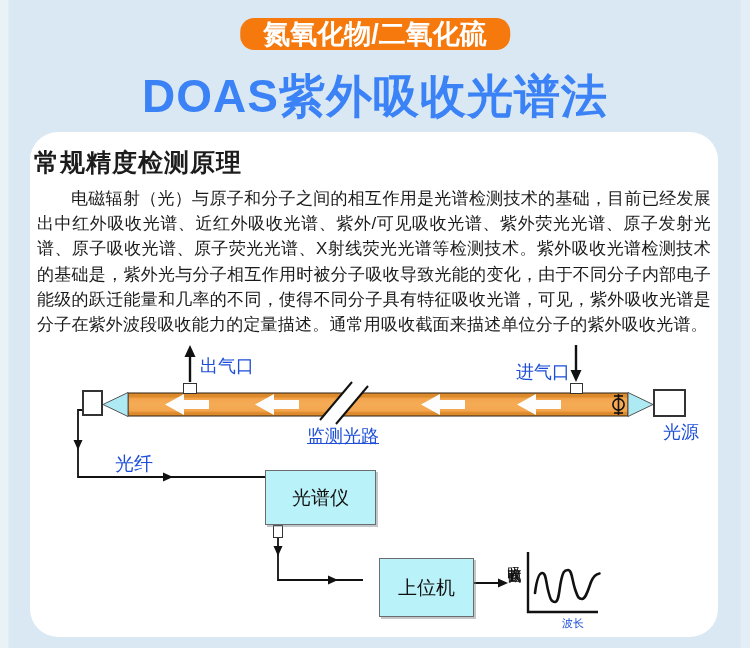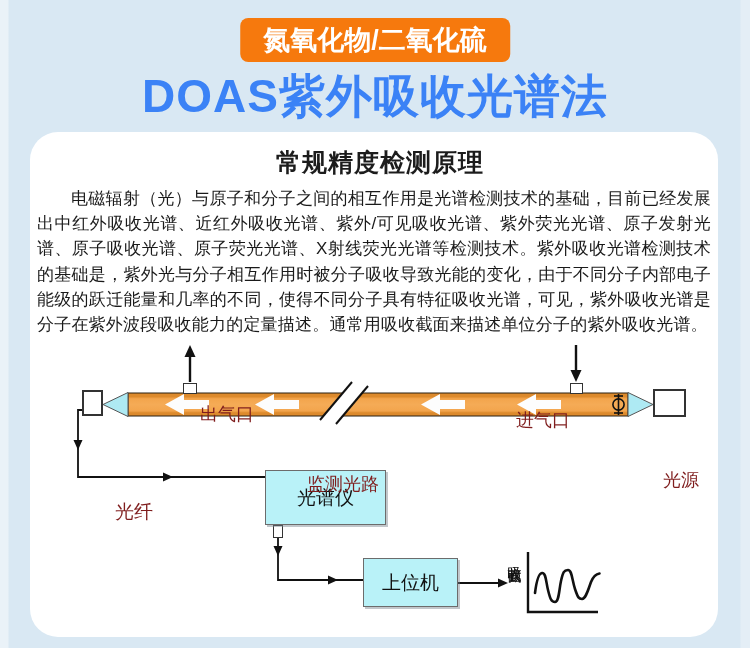--- a/index.html
+++ b/index.html
@@ -5,41 +5,41 @@
   html,body{margin:0;padding:0;}
   body{
     width:750px;height:648px;position:relative;overflow:hidden;
     background:linear-gradient(90deg,#eaf2f8 0px,#eaf2f8 8px,#d9e8f3 9px,#d9e8f3 740px,#e4eef6 741px);
     font-family:"Liberation Sans","DejaVu Sans",sans-serif;
     -webkit-font-smoothing:antialiased;
   }
   .badge{
     position:absolute;top:18px;left:50%;transform:translateX(-50%);
     background:#f6790d;color:#fff;font-size:27px;font-weight:bold;
-    padding:7px 23px;border-radius:8px;white-space:nowrap;line-height:30px;
+    padding:1px 23px;border-radius:14px;white-space:nowrap;line-height:30px;
   }
   .main-title{
     position:absolute;top:66px;left:0;width:750px;text-align:center;
     font-size:46px;font-weight:bold;color:#3b82f6;letter-spacing:1px;
   }
   .card{
     position:absolute;left:30px;top:132px;width:688px;height:505px;
     background:#ffffff;border-radius:28px;
   }
   .card-heading{
-    margin:14px 0 0 12px;text-align:center;
+    margin:14px 0 0 4px;
     font-size:25px;font-weight:bold;color:#1c1c1c;letter-spacing:1px;
   }
   .card-paragraph{
     margin:7px 7px 12px 7px;font-size:17px;line-height:25.2px;color:#1a1a1a;
     text-align:justify;text-indent:2em;letter-spacing:0.2px;
   }
   .diagram{position:absolute;left:0;top:208px;width:688px;height:297px;}
   .diagram svg{position:absolute;left:0;top:0;}
-  .dg-label{position:absolute;font-size:18px;color:#7f1d1d;white-space:nowrap;margin-top:48px;}
+  .dg-label{position:absolute;font-size:18px;color:#1d4ed8;white-space:nowrap;}
   .whitebox{position:absolute;background:#fff;border:2px solid #333;box-sizing:border-box;}
   .port{position:absolute;background:#fff;border:1.5px solid #333;box-sizing:border-box;}
   .cyanbox{
     position:absolute;background:#b9f2f8;border:1.5px solid #6c6c6c;box-sizing:border-box;
     display:flex;align-items:center;justify-content:center;
     font-size:19px;color:#111;box-shadow:2px 2px 0 rgba(120,130,140,.45);
   }
   .vert-label{
     position:absolute;writing-mode:vertical-rl;text-orientation:upright;
     font-size:14px;line-height:15px;color:#111;letter-spacing:1px;
@@ -132,28 +132,28 @@
                  C563,237 566,234 569.5,233.5" fill="none" stroke="#111" stroke-width="2.6" stroke-linecap="round"></path>
       </g>
     </svg>
 
     <div class="whitebox" style="left:52px;top:50px;width:21px;height:26px;"></div>
     <div class="whitebox" style="left:623px;top:49px;width:33px;height:28px;"></div>
     <div class="port" style="left:153px;top:43px;width:14px;height:11px;"></div>
     <div class="port" style="left:540px;top:43px;width:13px;height:11px;"></div>
     <div class="port" style="left:243px;top:185px;width:10px;height:13px;"></div>
 
-    <div class="cyanbox" style="left:235px;top:130px;width:121px;height:55px;">
+    <div class="cyanbox" style="left:235px;top:130px;width:111px;height:55px;">
       <span>光谱仪</span>
     </div>
-    <div class="cyanbox" style="left:333px;top:218px;width:95px;height:49px;">
+    <div class="cyanbox" style="left:349px;top:218px;width:95px;height:59px;">
       <span>上位机</span>
     </div>
 
     <div class="dg-label" style="left:170px;top:14px;">出气口</div>
     <div class="dg-label" style="left:486px;top:20px;">进气口</div>
-    <div class="dg-label" style="left:277px;top:84px;">监测光路</div>
+    <div class="dg-label" style="left:277px;top:84px;text-decoration:underline;">监测光路</div>
     <div class="dg-label" style="left:611px;top:80px;width:58px;text-align:right;">光源</div>
     <div class="dg-label" style="left:85px;top:111px;font-size:19px;">光纤</div>
     <div class="vert-label" style="left:477px;top:216px;height:62px;">吸收截面</div>
     <div class="dg-label" style="left:498px;top:276px;width:56px;text-align:right;font-size:11px;">波长</div>
   </div>
 </div>
 
 </body></html>

